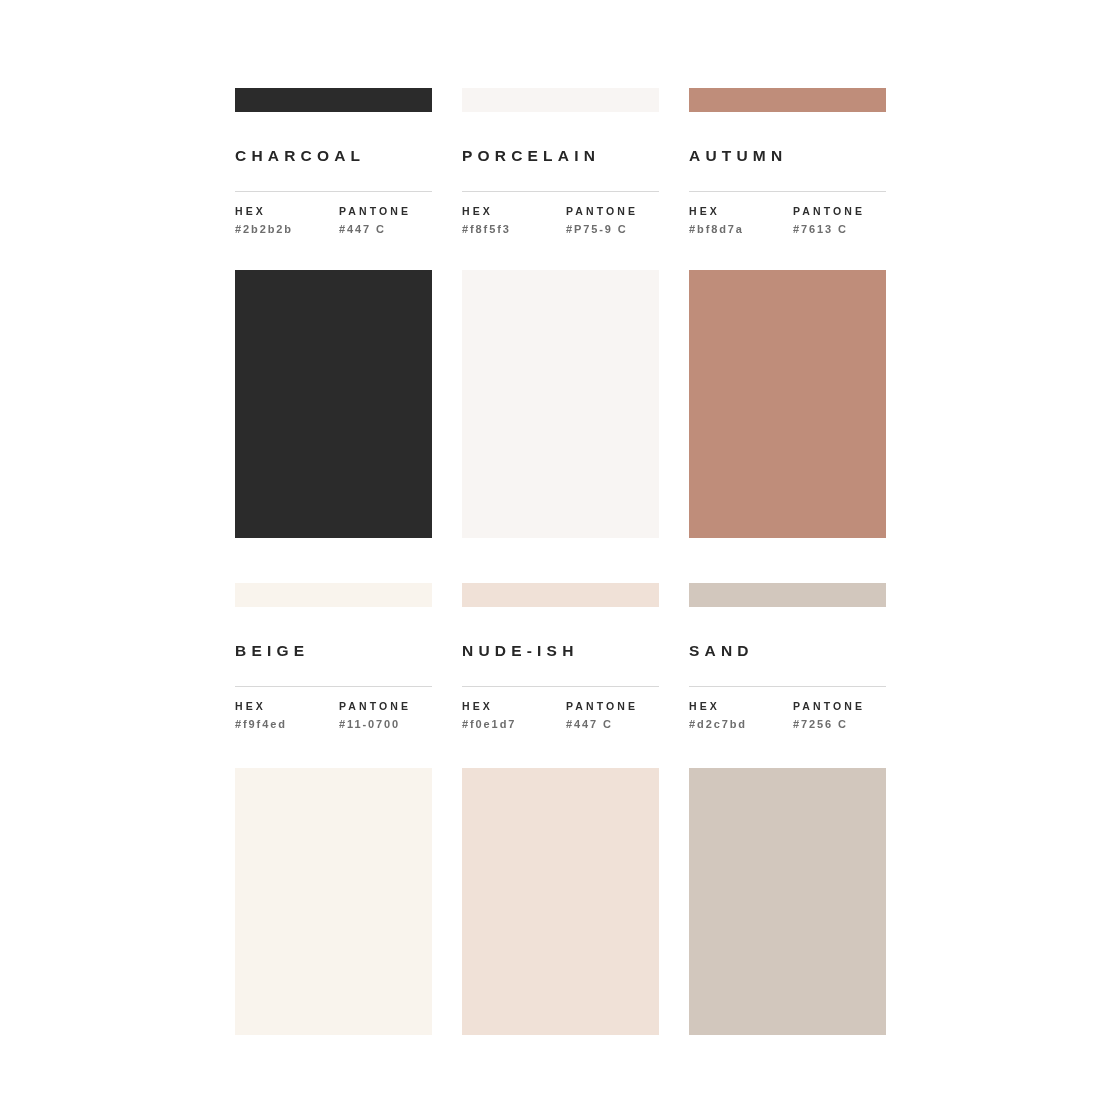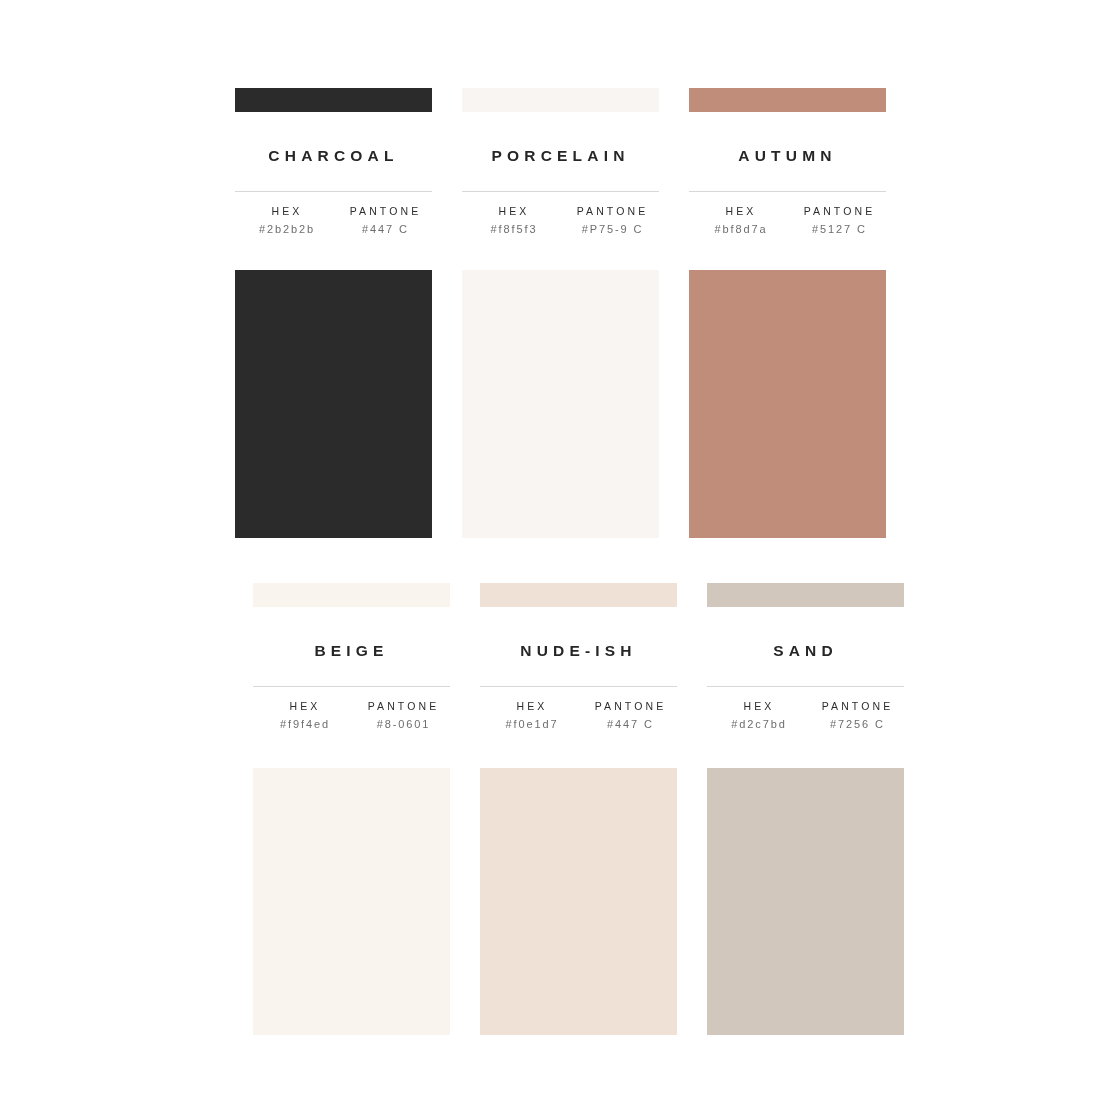--- a/index.html
+++ b/index.html
@@ -30,30 +30,28 @@
     width: 652px;          
     display: grid;
     grid-template-columns: 197px 197px 197px;
     column-gap: 30px;
     row-gap: 0px;
   }
 
   .swatch-card {
     position: relative;
     width: 197px;
-    text-align: center;
   }
 
   
   .row-top .swatch-card {
     height: 495px;   
   }
   .row-bottom .swatch-card {
     height: 452px;   
-    margin-left: 18px;
   }
 
   
   .swatch-bar {
     width: 197px;
     height: 24px;
     display: block;
   }
 
   
@@ -78,29 +76,29 @@
 
   
   .swatch-meta {
     margin-top: 13px;
     display: grid;
     grid-template-columns: 104px auto;
     row-gap: 6px;
   }
   .meta-key {
     font-size: 10.5px;
-    font-weight: 400;
+    font-weight: 700;
     letter-spacing: 3.1px;
     color: #2d2d2d;
     line-height: 1.2;
     white-space: nowrap;
   }
   .meta-val {
     font-size: 11px;
-    font-weight: 400;
+    font-weight: 700;
     letter-spacing: 1.9px;
     color: #6d6d6d;
     line-height: 1.2;
     white-space: nowrap;
   }
 
   
   .swatch-block {
     position: absolute;
     left: 0;
@@ -150,38 +148,38 @@
     </div>
 
     <div class="swatch-card">
       <div class="swatch-bar" style="background-color: rgb(191, 141, 122);"></div>
       <div class="swatch-name">AUTUMN</div>
       <div class="swatch-divider"></div>
       <div class="swatch-meta">
         <div class="meta-key">HEX</div>
         <div class="meta-key">PANTONE</div>
         <div class="meta-val">#bf8d7a</div>
-        <div class="meta-val">#5127 C</div>
+        <div class="meta-val">#7613 C</div>
       </div>
       <div class="swatch-block" style="background-color: rgb(191, 141, 122);"></div>
     </div>
 
   </div>
 
   <div class="palette-grid row-bottom" style="top:583px;">
 
     <div class="swatch-card">
       <div class="swatch-bar" style="background-color: rgb(249, 244, 237);"></div>
       <div class="swatch-name">BEIGE</div>
       <div class="swatch-divider"></div>
       <div class="swatch-meta">
         <div class="meta-key">HEX</div>
         <div class="meta-key">PANTONE</div>
         <div class="meta-val">#f9f4ed</div>
-        <div class="meta-val">#8-0601</div>
+        <div class="meta-val">#11-0700</div>
       </div>
       <div class="swatch-block" style="background-color: rgb(249, 244, 237);"></div>
     </div>
 
     <div class="swatch-card">
       <div class="swatch-bar" style="background-color: rgb(240, 225, 215);"></div>
       <div class="swatch-name">NUDE-ISH</div>
       <div class="swatch-divider"></div>
       <div class="swatch-meta">
         <div class="meta-key">HEX</div>

